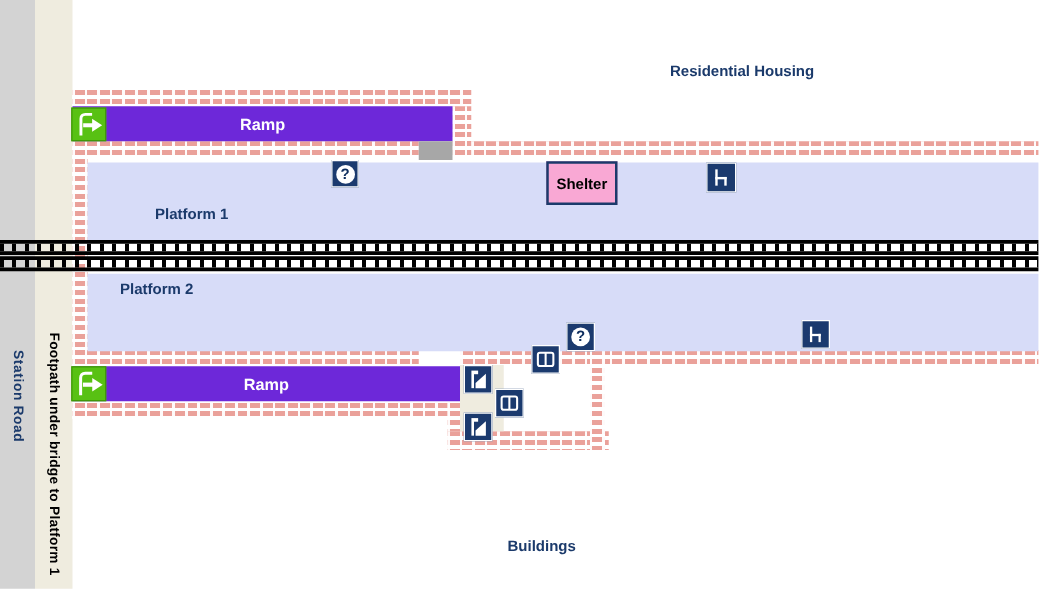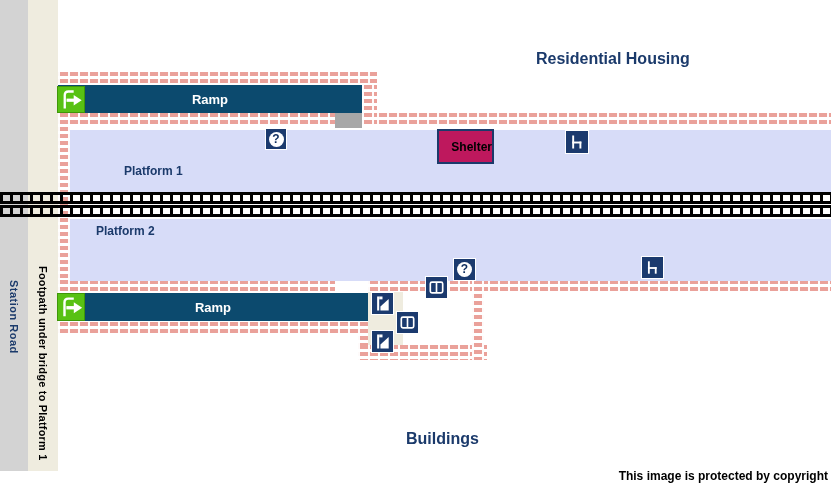--- a/index.html
+++ b/index.html
@@ -18,36 +18,36 @@
   .vtext.navy{color:#1b3a6b;font-size:11px;letter-spacing:.5px;}
   .vtext.black{color:#000;font-size:11px;letter-spacing:.2px;}
   
   .brick{
     position:absolute;background-color:#fff;
     background-image:
       repeating-linear-gradient(90deg, rgba(255,255,255,.95) 0 2px, transparent 2px 10px),
       repeating-linear-gradient(180deg, #eaa19a 0 4px, #ffffff 4px 7px);
   }
   
-  .ramp{position:absolute;background:#0c4a6e;display:flex;align-items:center;justify-content:center;}
+  .ramp{position:absolute;background:#6d28d9;display:flex;align-items:center;justify-content:center;}
   .ramp-label{color:#fff;font-weight:bold;font-size:13px;}
   
   .platform{position:absolute;background:#d7dcf8;}
   .platform-label{position:absolute;color:#1b3a6b;font-weight:bold;font-size:12px;}
   
   .track{position:absolute;left:0;top:192px;width:831px;height:25px;}
   .ladder{
     position:absolute;left:0;width:100%;height:12px;box-sizing:border-box;
     border-top:3px solid #000;border-bottom:3px solid #000;
     background-image:repeating-linear-gradient(90deg,#000 0 3px,transparent 3px 10px);
   }
   
   .shelter{
     position:absolute;left:437px;top:129px;width:57px;height:35px;box-sizing:border-box;
-    background:#be185d;border:2px solid #1b3a6b;display:flex;align-items:center;justify-content:flex-end;
+    background:#f9a8d4;border:2px solid #1b3a6b;display:flex;align-items:center;justify-content:center;
     font-weight:bold;font-size:12px;color:#000;z-index:6;
   }
   .ticket-office{
     position:absolute;left:403px;top:292px;width:69px;height:58px;box-sizing:border-box;
     background:#f79422;border:2px solid #1b3a6b;display:flex;align-items:center;justify-content:center;
     text-align:center;font-weight:bold;font-size:12px;line-height:14px;color:#000;z-index:6;
   }
   .forecourt{position:absolute;left:368px;top:292px;width:35px;height:53px;background:#efecdf;}
   
   .nicon{
@@ -57,21 +57,21 @@
   .nicon svg{display:block;}
   .help-circle{
     width:15px;height:15px;border-radius:50%;background:#fff;color:#0e2d5e;
     font-weight:bold;font-size:12px;line-height:15px;text-align:center;
   }
   .gicon{
     position:absolute;background:#58c113;border:1px solid #3f9709;box-sizing:border-box;
     display:flex;align-items:center;justify-content:center;z-index:8;
   }
   
-  .maplabel{position:absolute;font-weight:bold;font-size:16px;color:#1b3a6b;white-space:nowrap;}
+  .maplabel{position:absolute;font-weight:bold;font-size:12px;color:#1b3a6b;white-space:nowrap;}
   .copyright{position:absolute;right:3px;top:469px;font-weight:bold;font-size:12px;color:#000;white-space:nowrap;}
 </style>
 </head>
 <body>
 
 <div class="canvas">
 
   <div class="strip-gray">
     <div class="vtext navy" style="top:280px;">Station Road</div>
   </div>
@@ -176,15 +176,14 @@
   <div class="nicon" style="left:371px;top:330px;width:23px;height:23px;">
     <svg width="19" height="19" viewBox="0 0 23 23">
       <rect x="5" y="3" width="2.5" height="17" fill="#fff"></rect>
       <rect x="7.5" y="3" width="4" height="3.5" fill="#fff"></rect>
       <polygon points="9,20 19,20 19,6 9,15" fill="#fff"></polygon>
     </svg>
   </div>
 
   <div class="maplabel" style="left:536px;top:50px;">Residential Housing</div>
   <div class="maplabel" style="left:406px;top:402px;margin-top:28px;">Buildings</div>
-  <div class="copyright">This image is protected by copyright</div>
 
 </div>
 
 </body></html>

